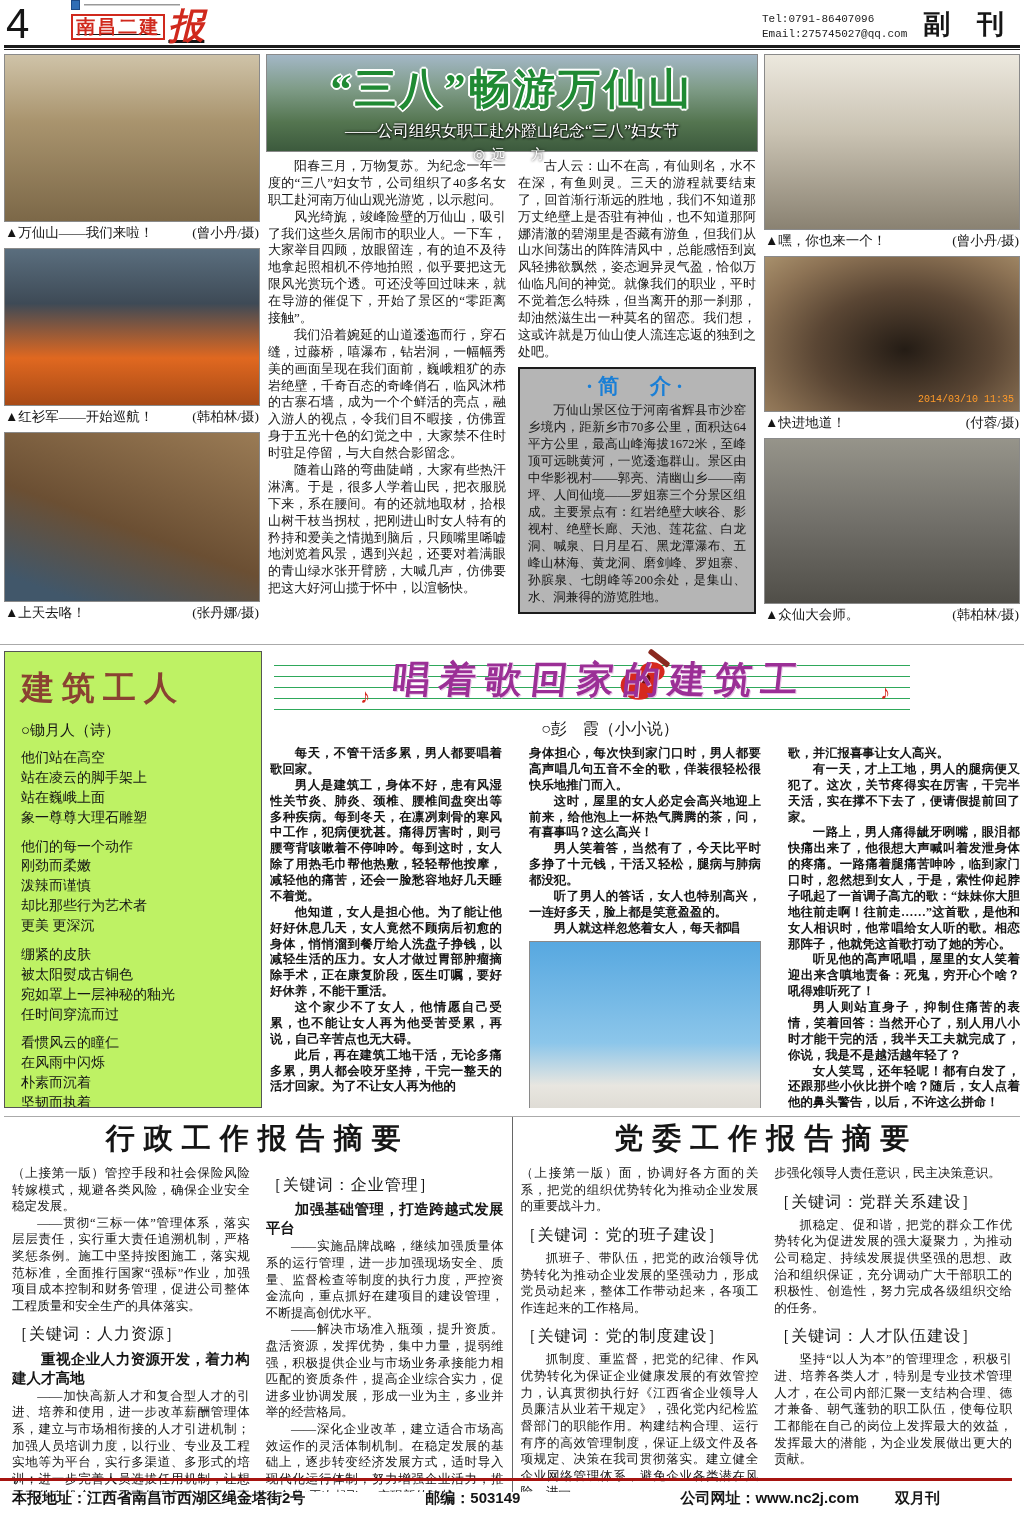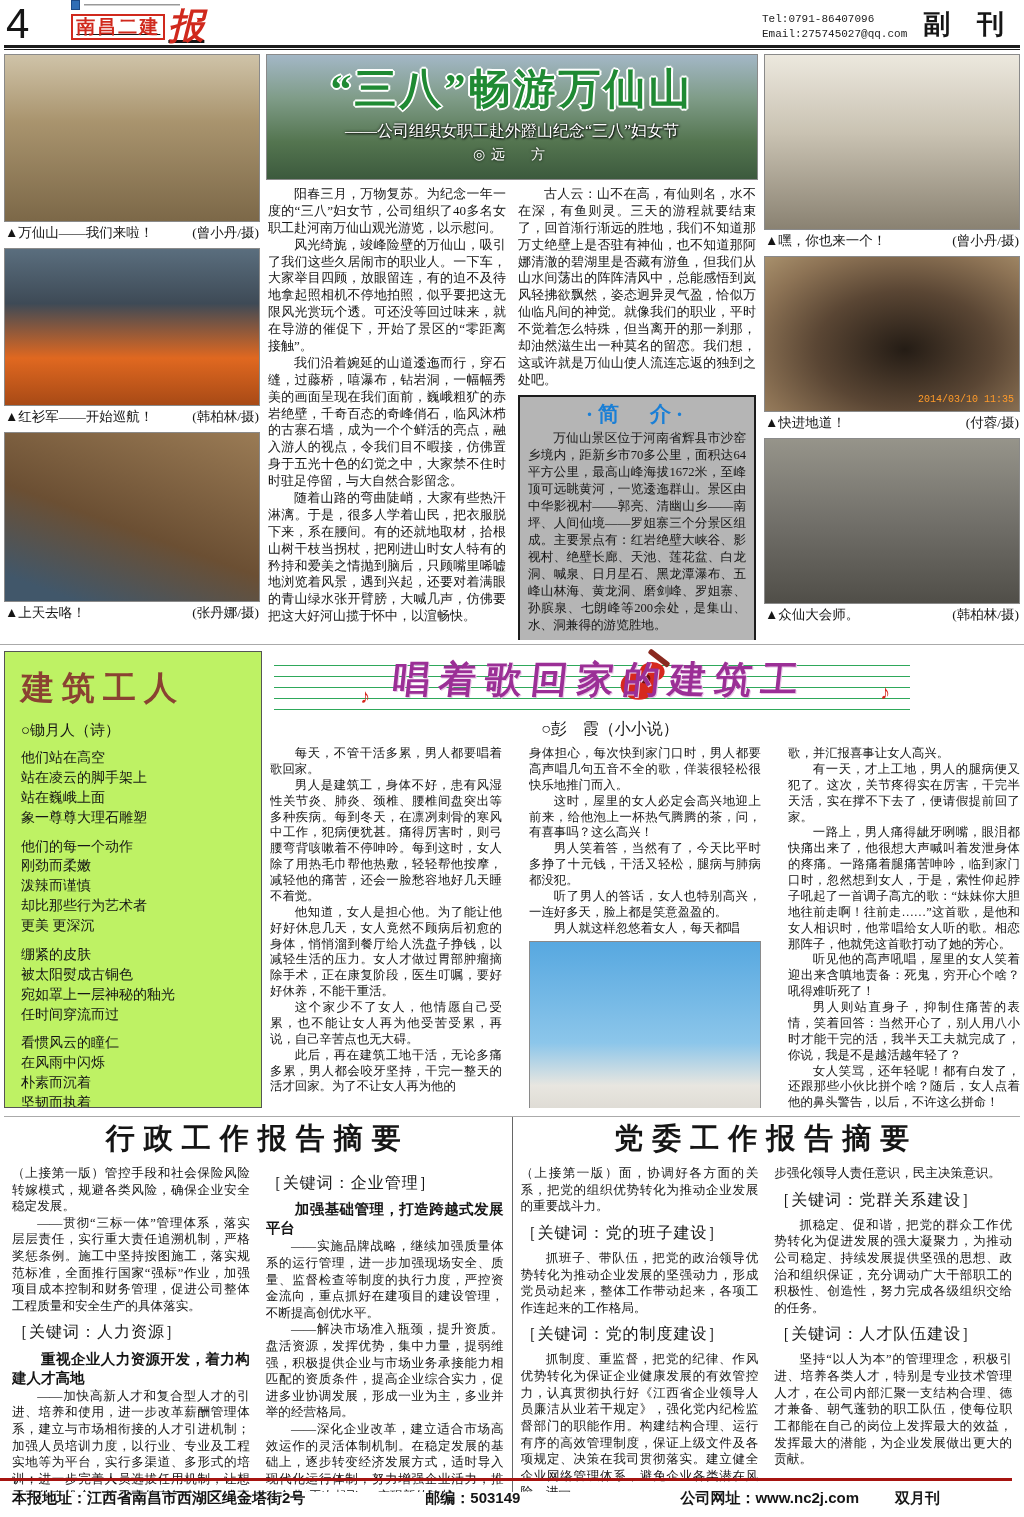--- a/index.html
+++ b/index.html
@@ -35,21 +35,21 @@
         font-family:"Liberation Mono","DejaVu Sans Mono",monospace; }
 
   .ph-l1 { height:168px; background:linear-gradient(180deg,#cfc3a8 0%,#a9946e 40%,#7c6848 100%); }
   .ph-l2 { height:158px; background:linear-gradient(180deg,#5a6e7e 0%,#3e4a56 35%,#e06820 70%,#a84a16 100%); }
   .ph-l3 { height:170px; background:linear-gradient(200deg,#9a7b55 0%,#6b4f33 55%,#41576a 90%); }
   .ph-r1 { height:176px; background:linear-gradient(180deg,#ece8de 0%,#c9c2b2 45%,#8a8272 100%); }
   .ph-r2 { height:156px; background:radial-gradient(ellipse at 55% 60%,#241c15 0%,#5a4634 45%,#8d7355 78%,#a8906c 100%); }
   .ph-r3 { height:166px; background:linear-gradient(180deg,#96948a 0%,#72706a 50%,#504e48 100%); }
 
   .col-main { flex:1; display:flex; flex-direction:column; min-width:0; }
-  .banner { height:126px; position:relative; border:1px solid #8a8a8a;
+  .banner { height:98px; position:relative; border:1px solid #8a8a8a;
             background:linear-gradient(180deg,#a3b7c6 0%,#7f9c88 35%,#547550 70%,#3c5a3d 100%); }
   .banner-title { text-align:center; padding-top:6px; font-size:42px; font-weight:bold; letter-spacing:3px;
             color:#1f8a33;
             text-shadow:-2px 0 #fff,2px 0 #fff,0 -2px #fff,0 2px #fff,-1px -1px #fff,1px 1px #fff,1px -1px #fff,-1px 1px #fff; }
   .banner-sub { text-align:center; margin-top:4px; font-size:16px; font-weight:normal; color:#fff;
             text-shadow:0 0 3px #000,1px 1px 2px #000; }
   .banner-by { text-align:center; margin-top:4px; font-size:14px; color:#fff; letter-spacing:6px;
             text-shadow:0 0 3px #000; }
   .article-cols { display:flex; gap:12px; padding:6px 2px 0; flex:1; overflow:hidden; }
   .acol { flex:1; font-size:13px; line-height:1.3; text-align:justify; overflow:hidden; }
@@ -71,38 +71,38 @@
   .story-head { position:relative; height:66px; }
   .staff { position:absolute; left:4px; right:110px; top:14px; height:46px;
            background:repeating-linear-gradient(180deg,#2ea85a 0 1px,transparent 1px 11px); }
   .story-title { position:absolute; left:0; right:90px; top:4px; text-align:center; font-size:37px;
            font-weight:bold; color:#9b2f96; letter-spacing:9px; transform:skewX(-6deg);
            font-family:"Liberation Serif",serif; text-shadow:1px 1px 0 #e9c7e7; }
   .guitar { position:absolute; left:46%; top:-4px; }
   .note { position:absolute; color:#d6281e; font-size:20px; }
   .note1 { left:12%; top:34px; } .note2 { right:130px; top:30px; }
   .story-by { text-align:center; padding-right:70px; font-size:16px; margin-top:2px; }
-  .story-cols { display:flex; gap:27px; flex:1; margin-top:6px; overflow:hidden; }
+  .story-cols { display:flex; gap:27px; flex:1; margin-top:6px; overflow:hidden;font-weight:bold; }
   .scol { flex:1; font-size:12.4px; line-height:1.28; text-align:justify; overflow:hidden; }
   .scol p { text-indent:2em; }
   .scol p.cont { text-indent:0; }
   .story-photo { height:196px; margin-top:4px; border:1px solid #8a8a8a;
            background:linear-gradient(180deg,#57a8e0 0%,#8cc6ea 52%,#e8e6e0 74%,#d4d0c8 100%); }
 
   
   .reports { display:flex; border-top:1px solid #aaa; margin:8px 4px 0; height:376px; }
   .report { flex:1; padding:2px 8px 0; overflow:hidden; }
   .report.second { border-left:1px solid #666; }
   .report-title { text-align:center; font-size:29px; font-weight:bold; letter-spacing:9px; margin:0 0 6px; }
   .report-cols { display:flex; gap:16px; }
   .rcol { flex:1; font-size:12.6px; line-height:1.32; text-align:justify; overflow:hidden; }
   .rcol p { text-indent:2em; }
   .rcol p.ni { text-indent:0; }
   .kw { font-size:16px; letter-spacing:1px; margin:9px 0 5px; text-indent:0 !important;
-        font-family:Liberation Mono, monospace; }
+        font-family:Liberation Sans, sans-serif; }
   .sub { font-weight:bold; font-size:14.5px; font-family:"Liberation Sans","DejaVu Sans",sans-serif; }
 
   
   .page-footer { position:absolute; left:0; right:12px; bottom:0; border-top:3px solid #a61410;
         display:flex; align-items:center; padding:8px 12px 9px; gap:10px;
         font-family:"Liberation Sans","DejaVu Sans",sans-serif; font-size:15px; font-weight:bold; }
   .page-footer .f2 { margin-left:110px; } .page-footer .f3 { margin-left:150px; } .page-footer .f4 { margin-left:auto; margin-right:60px; }
 </style>
 </head>
 <body>

